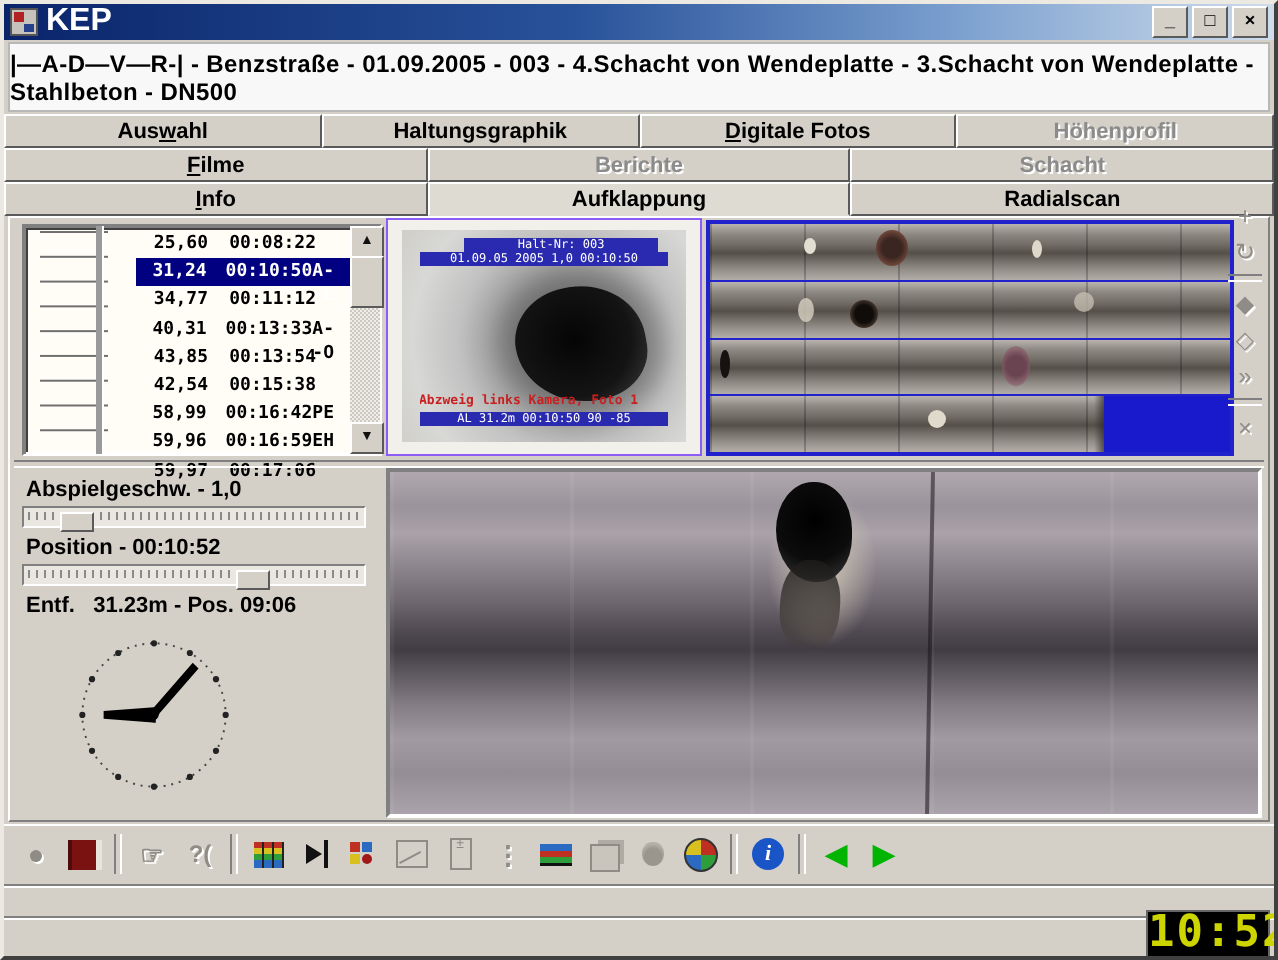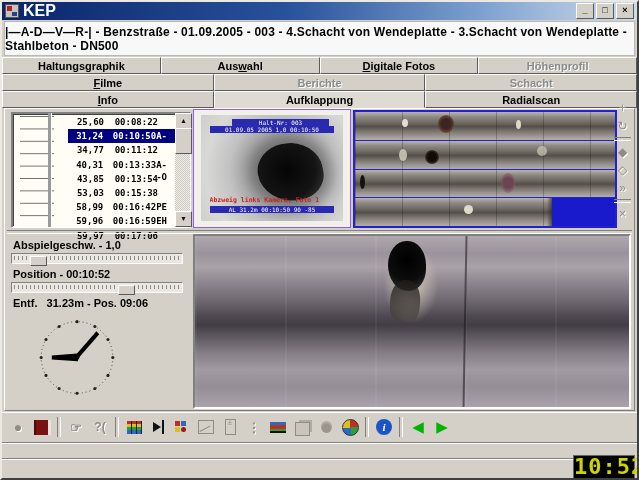--- a/index.html
+++ b/index.html
@@ -148,24 +148,24 @@
     <div class="tbtn out">□</div>
     <div class="tbtn out">×</div>
   </div>
 
   <div id="header-bar">
     <span>|—A-D—V—R-| - Benzstraße - 01.09.2005 - 003 - 4.Schacht von Wendeplatte - 3.Schacht von Wendeplatte - Stahlbeton - DN500</span>
   </div>
 
   <div id="tabrow1" class="tabrow">
     <div class="tab">
+        <span><span>Aus</span><span class="key">w</span><span>ahl</span></span>
+      </div>
+    <div class="tab">
         <span>Haltungsgraphik</span>
-      </div>
-    <div class="tab">
-        <span><span>Aus</span><span class="key">w</span><span>ahl</span></span>
       </div>
     <div class="tab">
         <span><span></span><span class="key">D</span><span>igitale Fotos</span></span>
       </div>
     <div class="tab disabled">
         <span>Höhenprofil</span>
       </div>
   </div>
   <div id="tabrow2" class="tabrow">
     <div class="tab">
@@ -214,21 +214,21 @@
             <span class="c-dist">40,31</span>
             <span class="c-time">00:13:33</span>
             <span class="c-code">A--O</span>
           </div>
         <div class="row">
             <span class="c-dist">43,85</span>
             <span class="c-time">00:13:54</span>
             <span class="c-code"></span>
           </div>
         <div class="row">
-            <span class="c-dist">53,03</span>
+            <span class="c-dist">42,54</span>
             <span class="c-time">00:15:38</span>
             <span class="c-code"></span>
           </div>
         <div class="row">
             <span class="c-dist">58,99</span>
             <span class="c-time">00:16:42</span>
             <span class="c-code">PE</span>
           </div>
         <div class="row">
             <span class="c-dist">59,96</span>

